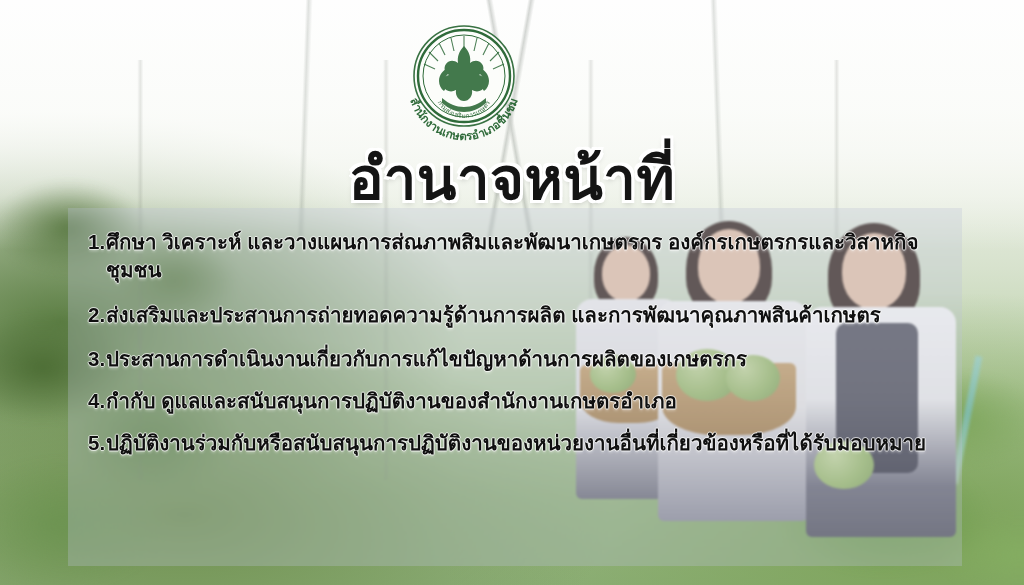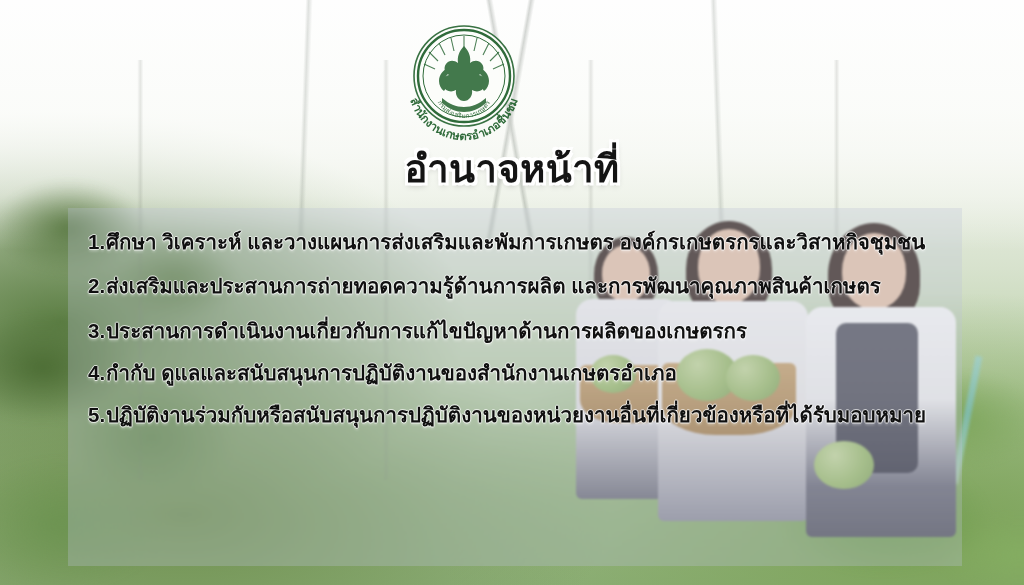--- a/index.html
+++ b/index.html
@@ -105,21 +105,21 @@
     position:absolute; left:68px; top:208px; width:894px; height:358px;
     background:rgba(190,196,214,0.30);
     backdrop-filter:blur(1px);
   }
 
   
   .title {
     position:absolute; left:0; top:150px; width:1024px;
     text-align:center;
     font-family:"Liberation Sans", sans-serif;
-    font-size:38px; font-weight:700; line-height:1;
+    font-size:58px; font-weight:700; line-height:1;
     color:#141414;
     letter-spacing:.5px;
     text-shadow:
        2px 0 0 #fff, -2px 0 0 #fff, 0 2px 0 #fff, 0 -2px 0 #fff,
        2px 2px 0 #fff, -2px 2px 0 #fff, 2px -2px 0 #fff, -2px -2px 0 #fff,
        3px 3px 0 #fff, -3px 3px 0 #fff, 3px -3px 0 #fff, -3px -3px 0 #fff,
        0 3px 6px rgba(0,0,0,.25);
     white-space:nowrap;
   }
 
@@ -224,21 +224,21 @@
   </div>
 
   <div class="panel"></div>
 
   <div class="title">อำนาจหน้าที่</div>
 
   <div class="list">
 
     <div class="item tall">
       <span class="item-num">1.</span>
-      <span class="item-text">ศึกษา วิเคราะห์ และวางแผนการส่งเสริมและพัมการเกษตร องค์กรเกษตรกรและวิสาหกิจชุมชน</span>
+      <span class="item-text">ศึกษา วิเคราะห์ และวางแผนการส่ณภาพสิมและพัฒนาเกษตรกร องค์กรเกษตรกรและวิสาหกิจชุมชน</span>
     </div>
 
     <div class="item tall">
       <span class="item-num">2.</span>
       <span class="item-text">ส่งเสริมและประสานการถ่ายทอดความรู้ด้านการผลิต และการพัฒนาคุณภาพสินค้าเกษตร</span>
     </div>
 
     <div class="item">
       <span class="item-num">3.</span>
       <span class="item-text">ประสานการดำเนินงานเกี่ยวกับการแก้ไขปัญหาด้านการผลิตของเกษตรกร</span>

